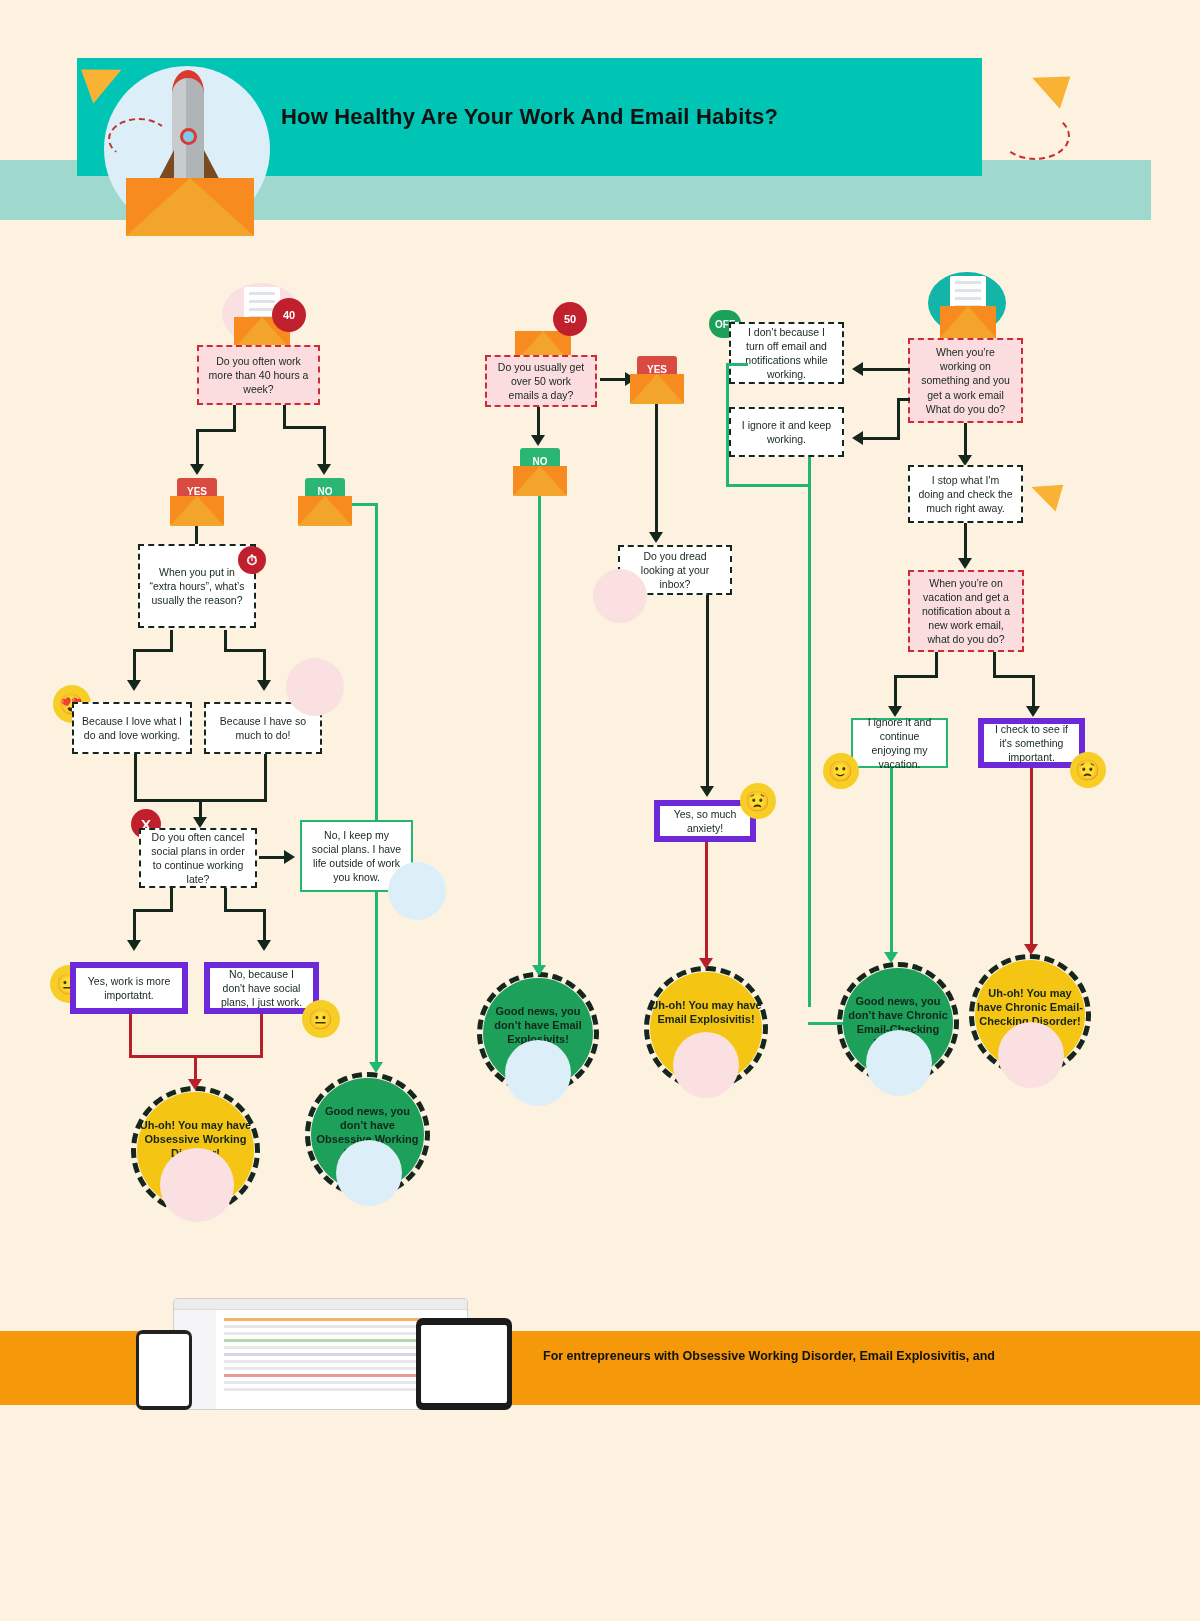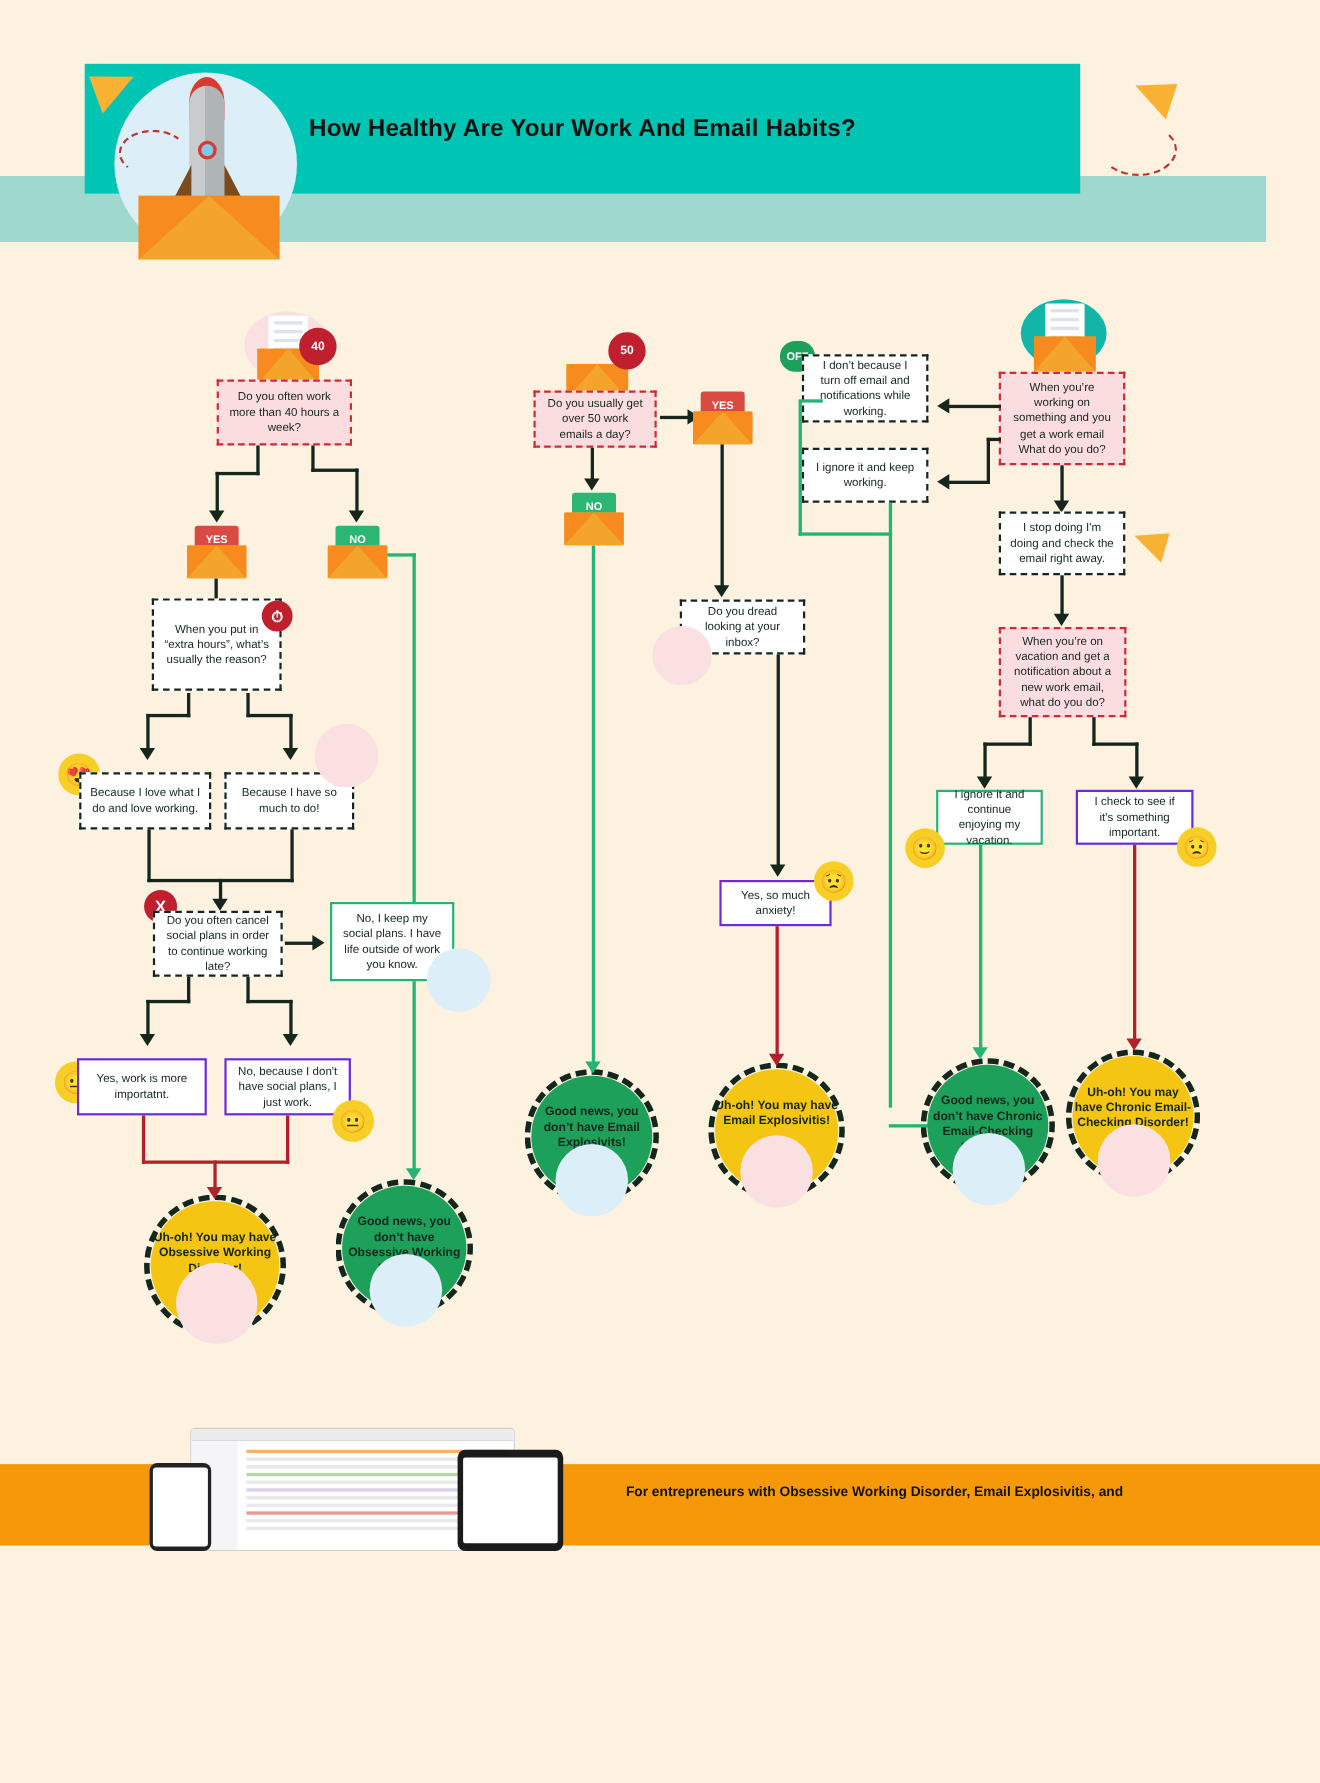--- a/index.html
+++ b/index.html
@@ -60,21 +60,21 @@
 
   
   .node{
     position:absolute; display:flex; align-items:center; justify-content:center;
     text-align:center; font-size:10.5px; line-height:1.35; color:#15261d;
     padding:6px 8px;
   }
   .n-q-pink{ background:#FBDDDF; border:2px dashed #CE2B37; }
   .n-dash{ background:#FFFFFF; border:2px dashed #15261d; }
   .n-green{ background:#FFFFFF; border:2px solid #22B573; }
-  .n-red{ background:#FFFFFF; border:2px solid #6d28d9; }
+  .n-red{ background:#FFFFFF; border:6px solid #6d28d9; }
 
   .bub{
     position:absolute; border-radius:50%;
     display:flex; align-items:flex-start; justify-content:center;
     text-align:center; font-size:11px; font-weight:bold; line-height:1.28;
     color:#15261d; padding-top:26px;
   }
   .bub::before{
     content:""; position:absolute; inset:-6px; border-radius:50%;
     border:5px dashed #15261d; z-index:-1;
@@ -132,21 +132,21 @@
      background:#fff; border-radius:2px;}
   .docenv .sheet i{ display:block; height:3px; background:#DFE3E6; margin:5px 5px 0 5px;}
   .docenv .eb{ position:absolute; left:12px; top:34px; width:56px; height:32px; background:#F3A52B;}
   .docenv .efl{ position:absolute; left:12px; top:34px; width:0;height:0;
      border-left:28px solid #F88B1F; border-bottom:32px solid transparent;}
   .docenv .efr{ position:absolute; left:40px; top:34px; width:0;height:0;
      border-right:28px solid #F88B1F; border-bottom:32px solid transparent;}
 
   
   .ft-band{ position:absolute; left:0; top:1331px; width:1200px; height:74px; background:#F5990B;}
-  .ft-text{ position:absolute; left:569px; top:1345px; width:600px;
+  .ft-text{ position:absolute; left:543px; top:1345px; width:600px;
     font-size:12.5px; font-weight:bold; line-height:1.9; color:#111;}
   .devices{ position:absolute; left:128px; top:1288px; width:400px; height:122px;}
   .dv-mac{ position:absolute; left:45px; top:10px; width:295px; height:112px;
     background:#fff; border:1px solid #cfcfcf; border-radius:4px; overflow:hidden;}
   .dv-mac .tb{ height:11px; background:#ececec; border-bottom:1px solid #dadada;}
   .dv-mac .sb{ position:absolute; left:0; top:11px; width:42px; bottom:0; background:#f5f5f7;}
   .dv-phone{ position:absolute; left:8px; top:42px; width:56px; height:80px;
     background:#222; border-radius:7px; padding:4px 3px;}
   .dv-phone .scr{ width:100%; height:100%; background:#fff; border-radius:3px;}
   .dv-tab{ position:absolute; left:288px; top:30px; width:96px; height:92px;
@@ -373,21 +373,21 @@
 
 <div class="ln g" style="left:726px; top:365px; width:3px; height:122px;"></div>
 <div class="ln g" style="left:726px; top:363px; width:22px; height:3px;"></div>
 <div class="ln g" style="left:726px; top:484px; width:85px; height:3px;"></div>
 <div class="ln g" style="left:808px; top:457px; width:3px; height:550px;"></div>
 <div class="ln g" style="left:808px; top:1022px; width:52px; height:3px;"></div>
 <div class="arw-r g" style="left:856px; top:1016px;"></div>
 
 <div class="ln" style="left:964px; top:423px; width:3px; height:36px;"></div>
 <div class="arw" style="left:958px; top:455px;"></div>
-<div class="node n-dash" style="left:908px; top:465px; width:115px; height:58px;">I stop doing I'm doing and check the email right away.</div>
+<div class="node n-dash" style="left:908px; top:465px; width:115px; height:58px;">I stop what I'm doing and check the much right away.</div>
 <div class="plane" style="left:1030px; top:480px;
   border-right:30px solid #F9B233; border-top:11px solid transparent; border-bottom:17px solid transparent; transform:rotate(16deg);"></div>
 
 <div class="ln" style="left:964px; top:523px; width:3px; height:40px;"></div>
 <div class="arw" style="left:958px; top:558px;"></div>
 <div class="node n-q-pink" style="left:908px; top:570px; width:116px; height:82px;">When you’re on vacation and get a notification about a new work email, what do you do?</div>
 <div class="circ-ill" style="left:862px; top:558px; width:52px; height:92px; background:transparent;"></div>
 
 <div class="ln" style="left:935px; top:652px; width:3px; height:26px;"></div>
 <div class="ln" style="left:894px; top:675px; width:44px; height:3px;"></div>

